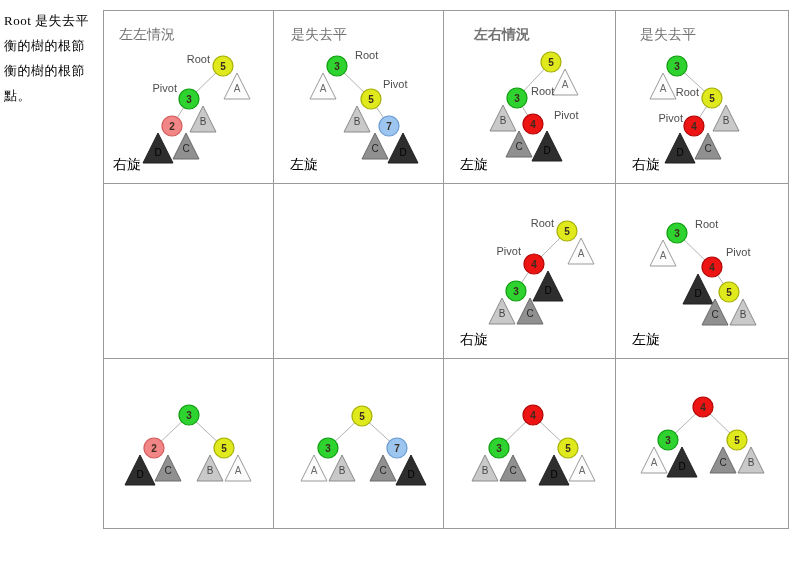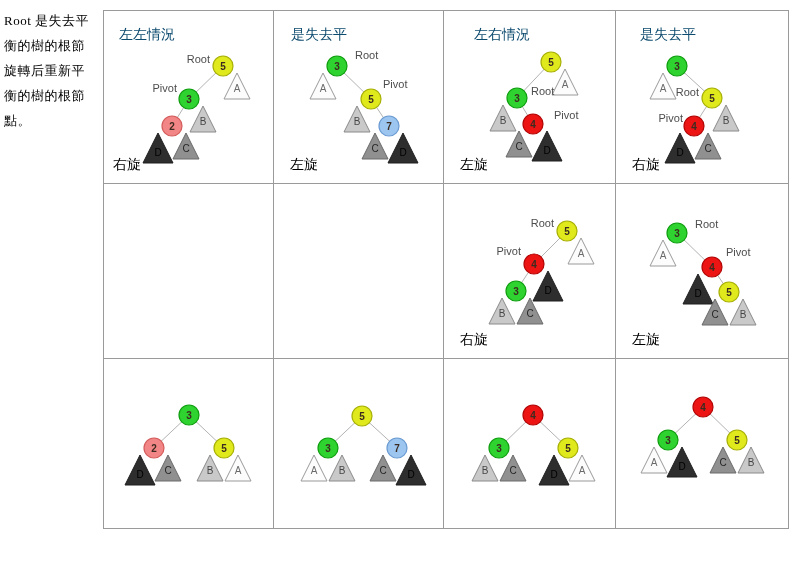--- a/index.html
+++ b/index.html
@@ -11,23 +11,23 @@
             color:#000;letter-spacing:.5px;white-space:nowrap;}
   
   .grid{position:absolute;left:103px;top:10px;display:grid;
         grid-template-columns:170px 170px 172px 172px;
         grid-template-rows:173px 175px 169px;
         border:1px solid var(--grid-line,#9a9a9a);background:#fff;}
   .cell{position:relative;border-right:1px solid var(--grid-line,#9a9a9a);
         border-bottom:1px solid var(--grid-line,#9a9a9a);}
   .cell:nth-child(4n){border-right:none;}
   .cell:nth-child(n+9){border-bottom:none;}
-  .case-title{position:absolute;top:15px;left:15px;font-size:14px;color:#0c4a6e;}
+  .case-title{position:absolute;top:15px;left:15px;font-size:14px;color:#737373;}
   .c-r0c1 .case-title{left:17px;}
-  .c-r0c2 .case-title{left:30px;}
+  .c-r0c2 .case-title{left:30px;font-weight:bold;}
   .c-r0c3 .case-title{left:24px;}
   .caption{position:absolute;bottom:9px;left:16px;font-size:14px;color:#000;}
   .c-r0c0 .caption{left:9px;}
   svg.tree{position:absolute;left:0;top:0;width:100%;height:100%;display:block;}
   
   .edge{stroke:var(--edge,#b3b3b3);stroke-width:1;fill:none;}
   .node-yellow{fill:var(--node-yellow);stroke:var(--node-yellow-border);stroke-width:1.2;}
   .node-green {fill:var(--node-green); stroke:var(--node-green-border); stroke-width:1.2;}
   .node-pink  {fill:var(--node-pink);  stroke:var(--node-pink-border);  stroke-width:1.2;}
   .node-red   {fill:var(--node-red);   stroke:var(--node-red-border);   stroke-width:1.2;}
@@ -42,21 +42,20 @@
   text.nlabel{font:11px "Liberation Sans",sans-serif;fill:#4d4d4d;}
 </style>
 </head>
 <body>
 
 <div class="page">
 
   <div class="sidenote">
     <div>Root 是失去平</div>
     <div>衡的樹的根節</div>
-    <div>旋轉后重新平</div>
     <div>衡的樹的根節</div>
     <div>點。</div>
   </div>
 
   <div class="grid">
 
     <div class="cell c-r0c0">
       <svg class="tree" id="tree-r0c0">
           <line x1="119" y1="55" x2="85" y2="88" class="edge"></line>
           <line x1="85" y1="88" x2="68" y2="115" class="edge"></line>

